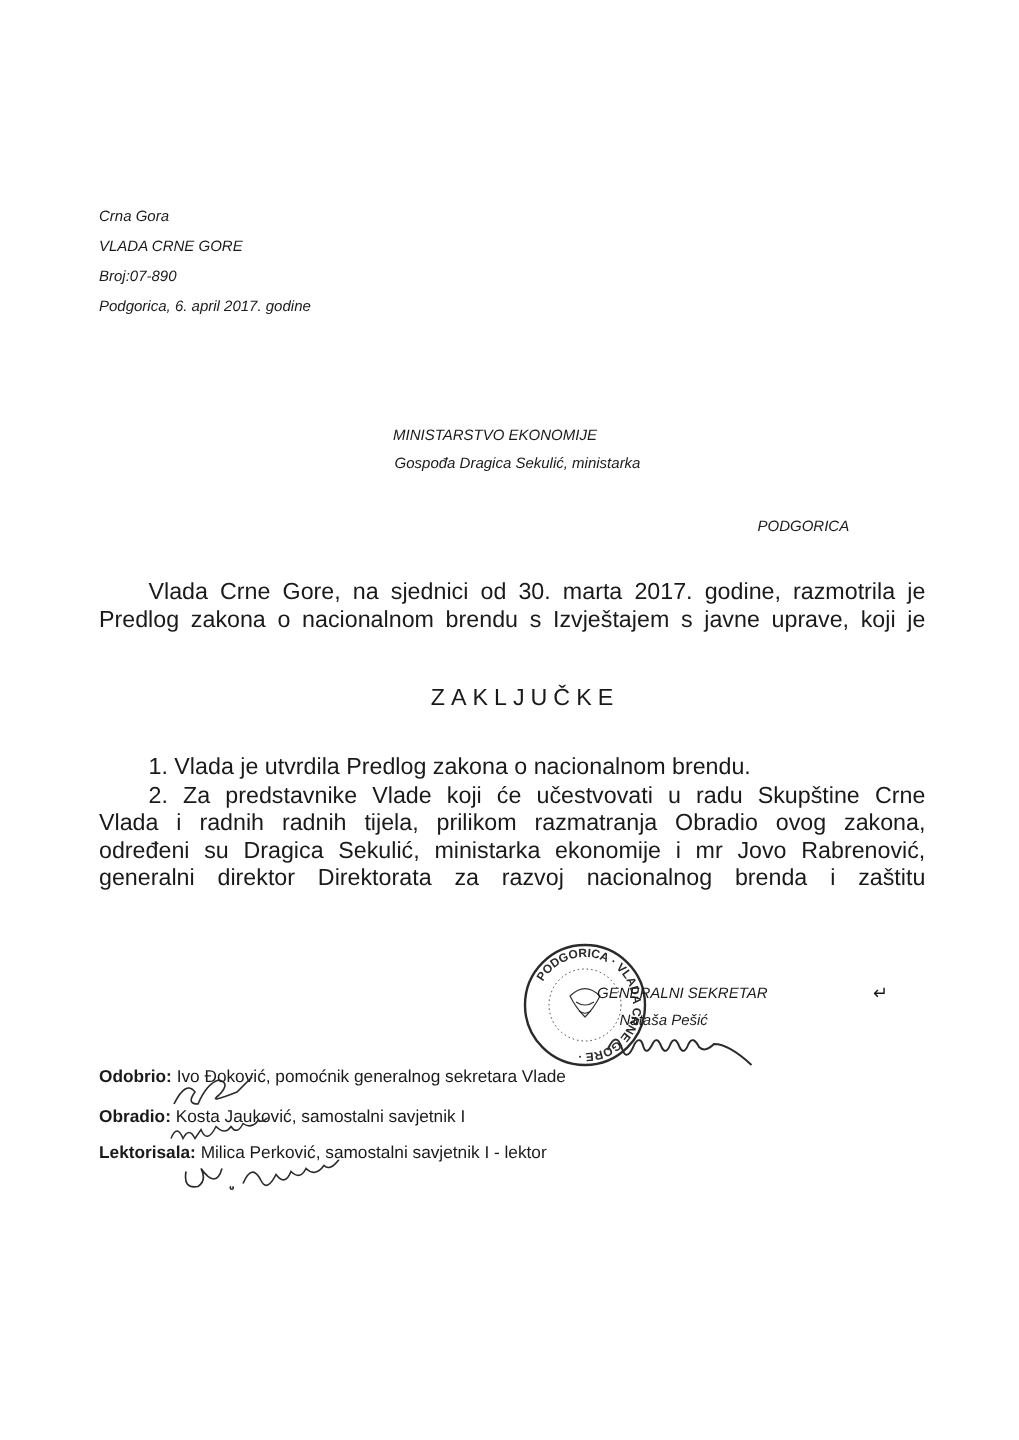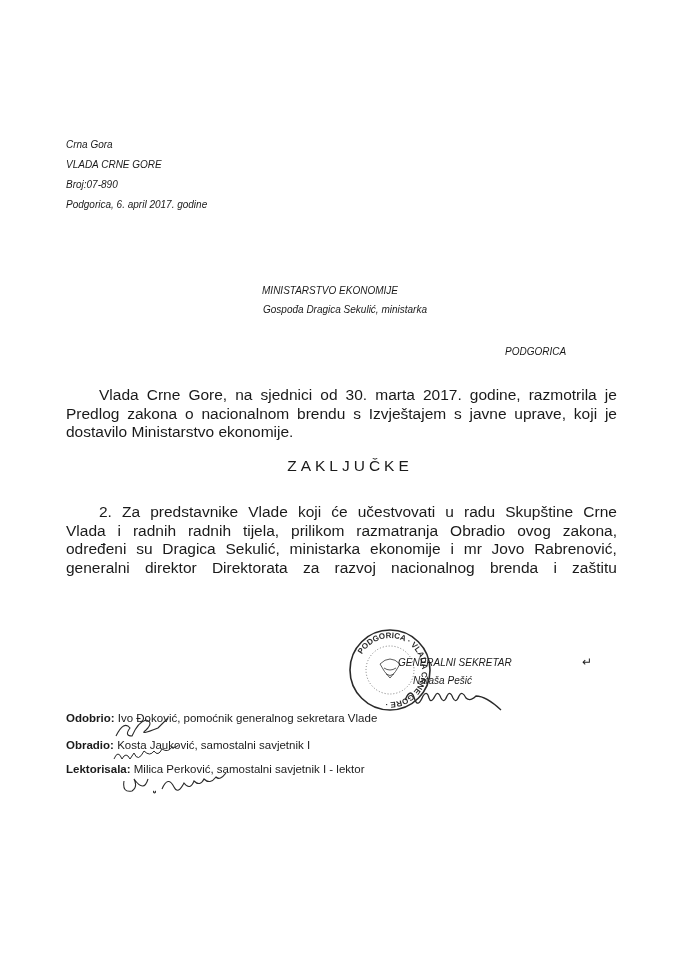--- a/index.html
+++ b/index.html
@@ -56,26 +56,26 @@
       <span>nacionalnom</span>
       <span>brendu</span>
       <span>s</span>
       <span>Izvještajem</span>
       <span>s</span>
       <span>javne</span>
       <span>uprave,</span>
       <span>koji</span>
       <span>je</span>
     </span>
-  <span class="line">dostavilo Ministarstvo ekonomije.</span>
 </div>
 
 <div class="abs heading center" style="left:200px; width:300px; top:457px;">ZAKLJUČKE</div>
 
 <div class="para" style="top:503px;">
+  <span class="line indent">1. Vlada je utvrdila Predlog zakona o nacionalnom brendu.</span>
   <span class="jl indent">
       <span>2.</span>
       <span>Za</span>
       <span>predstavnike</span>
       <span>Vlade</span>
       <span>koji</span>
       <span>će</span>
       <span>učestvovati</span>
       <span>u</span>
       <span>radu</span>

